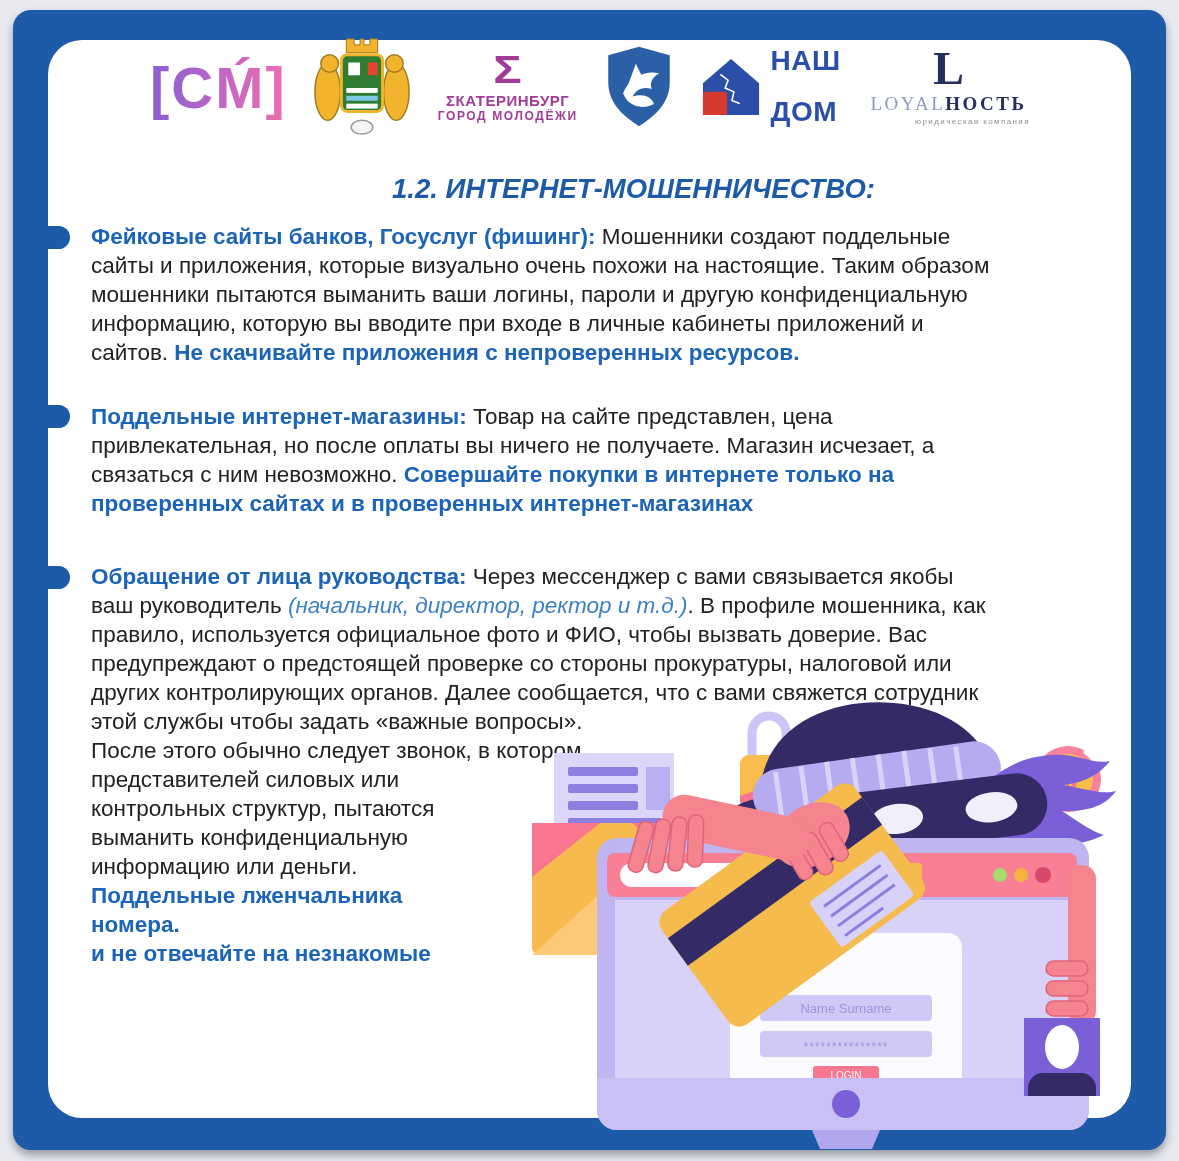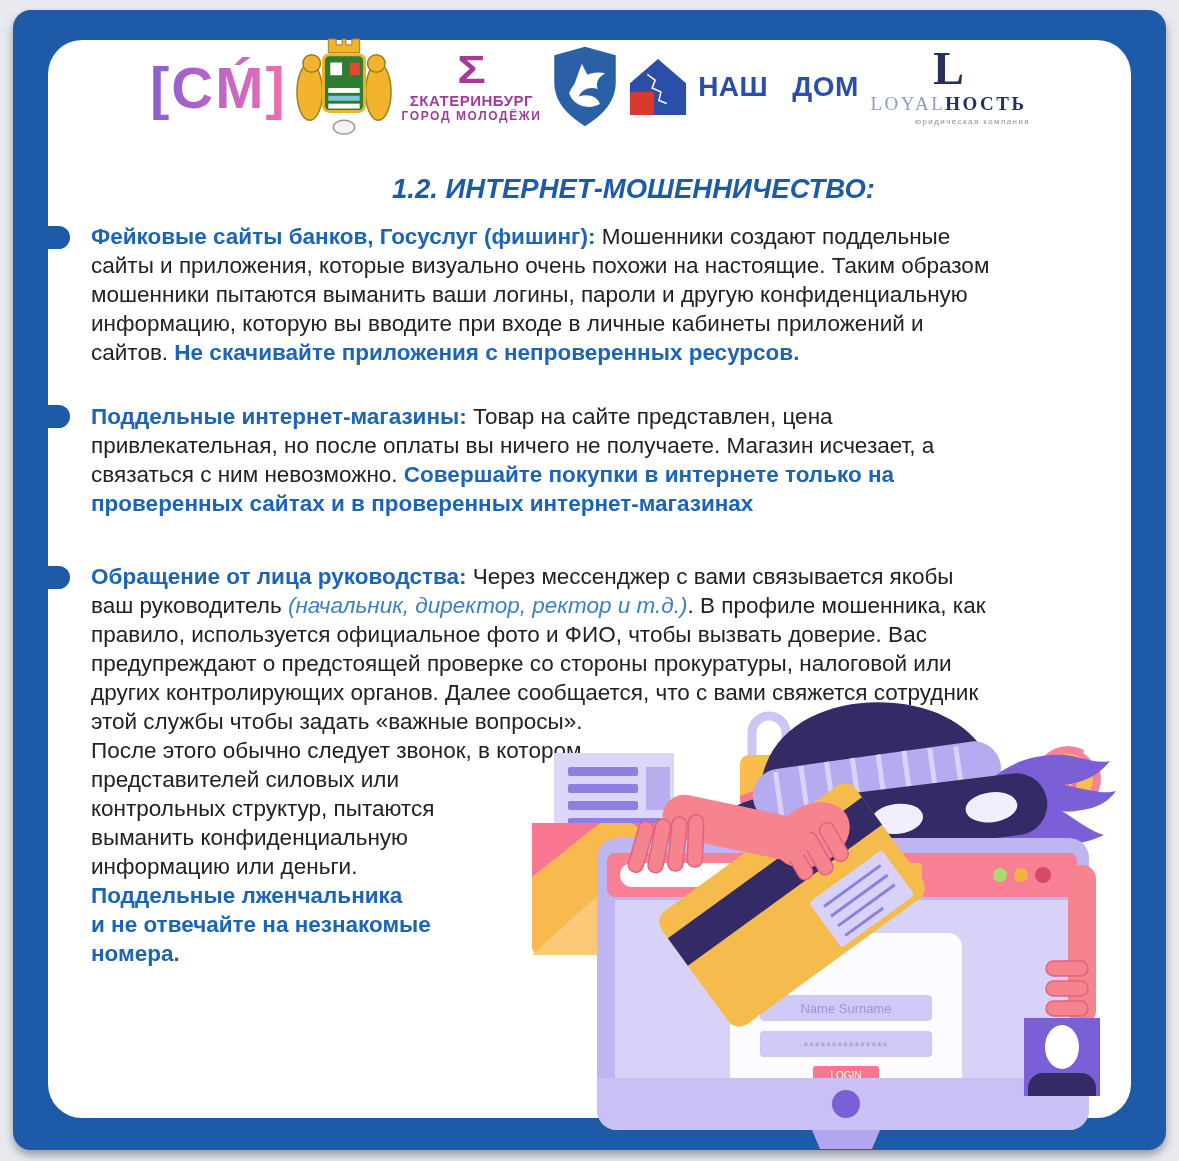--- a/index.html
+++ b/index.html
@@ -12,21 +12,21 @@
   .logos{position:absolute;left:150px;top:36px;width:880px;height:102px;display:flex;align-items:center;justify-content:space-between;}
   .logo{display:flex;flex-direction:column;align-items:center;justify-content:center;}
   .cm-text{font-size:58px;font-weight:700;letter-spacing:2px;color:#a95fc9;}
   @supports (-webkit-background-clip:text){
     .cm-text{background:linear-gradient(90deg,#8a5fd0 0%,#b865c8 45%,#ef6fae 100%);-webkit-background-clip:text;background-clip:text;color:transparent;}
   }
   .ekb-mark{font-size:38px;font-weight:800;color:#a13c98;transform:scaleX(1.25);line-height:1;}
   .ekb-l1{font-size:15px;font-weight:800;color:#a13c98;letter-spacing:.5px;margin-top:3px;}
   .ekb-l2{font-size:12px;font-weight:700;color:#a13c98;letter-spacing:1.6px;}
   .nashdom{flex-direction:row;gap:10px;}
-  .nashdom-text{display:flex;flex-direction:row;font-size:28px;font-weight:800;color:#2b4ea8;line-height:.95;letter-spacing:.5px;gap:24px;}
+  .nashdom-text{display:flex;flex-direction:column;font-size:28px;font-weight:800;color:#2b4ea8;line-height:.95;letter-spacing:.5px;gap:24px;}
   .loyal-l{font-family:"Liberation Serif",serif;font-size:46px;font-weight:700;color:#252f5e;line-height:.9;}
   .loyal-word{font-family:"Liberation Serif",serif;font-size:19px;letter-spacing:2.5px;margin-top:4px;}
   .loyal-word .w1{color:#8c9cc4;}
   .loyal-word .w2{color:#252f5e;font-weight:bold;}
   .loyal-sub{font-size:8px;color:#8b8f98;letter-spacing:1.4px;margin-top:2px;margin-left:48px;}
 
   
   .title{position:absolute;top:173px;left:48px;width:1083px;text-align:center;font-size:27.5px;font-weight:700;font-style:italic;color:#1d5aa7;margin-left:44px;}
   .para{position:absolute;left:91px;width:905px;font-size:22.5px;line-height:29px;color:#212126;}
   .p1{top:222px;} .p2{top:402px;} .p3a{top:562px;}
@@ -121,22 +121,22 @@
     <span class="lead">Обращение от лица руководства:</span><span> Через мессенджер с вами связывается якобы ваш руководитель </span><span class="ital">(начальник, директор, ректор и т.д.)</span><span>. В профиле мошенника, как правило, используется официальное фото и ФИО, чтобы вызвать доверие. Вас предупреждают о предстоящей проверке со стороны прокуратуры, налоговой или других контролирующих органов. Далее сообщается, что с вами свяжется сотрудник этой службы чтобы задать «важные вопросы».</span>
   </div>
 
   <div class="p3b">
     <div>После этого обычно следует звонок, в котором</div>
     <div>представителей силовых или</div>
     <div>контрольных структур, пытаются</div>
     <div>выманить конфиденциальную</div>
     <div>информацию или деньги.</div>
     <div class="emph-line">Поддельные лженчальника</div>
+    <div class="emph-line">номера.</div>
     <div class="emph-line">и не отвечайте на незнакомые</div>
-    <div class="emph-line">номера.</div>
   </div>
 
   <svg class="illu" width="625" height="466" viewBox="0 0 625 466">
 
     <g>
       <rect x="42" y="58" width="120" height="122" fill="#dcd6f8"></rect>
       <g fill="#8d7fe0">
         <rect x="56" y="72" width="70" height="9" rx="2"></rect>
         <rect x="56" y="89" width="70" height="9" rx="2"></rect>
         <rect x="56" y="106" width="70" height="9" rx="2"></rect>

